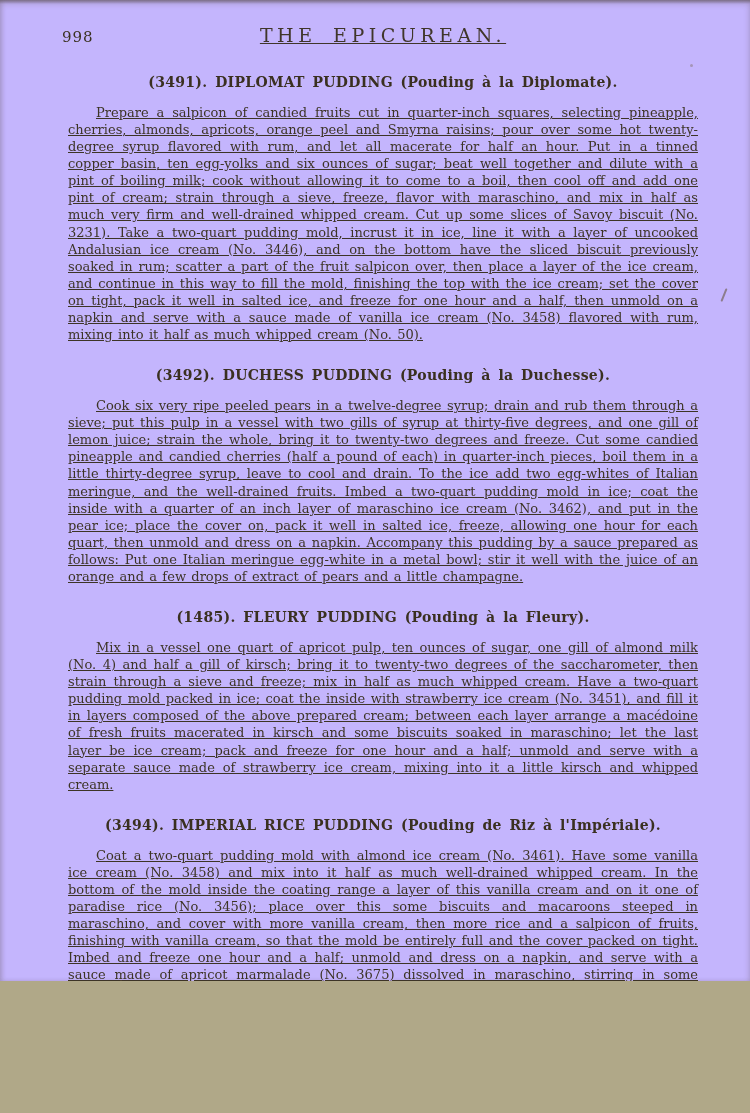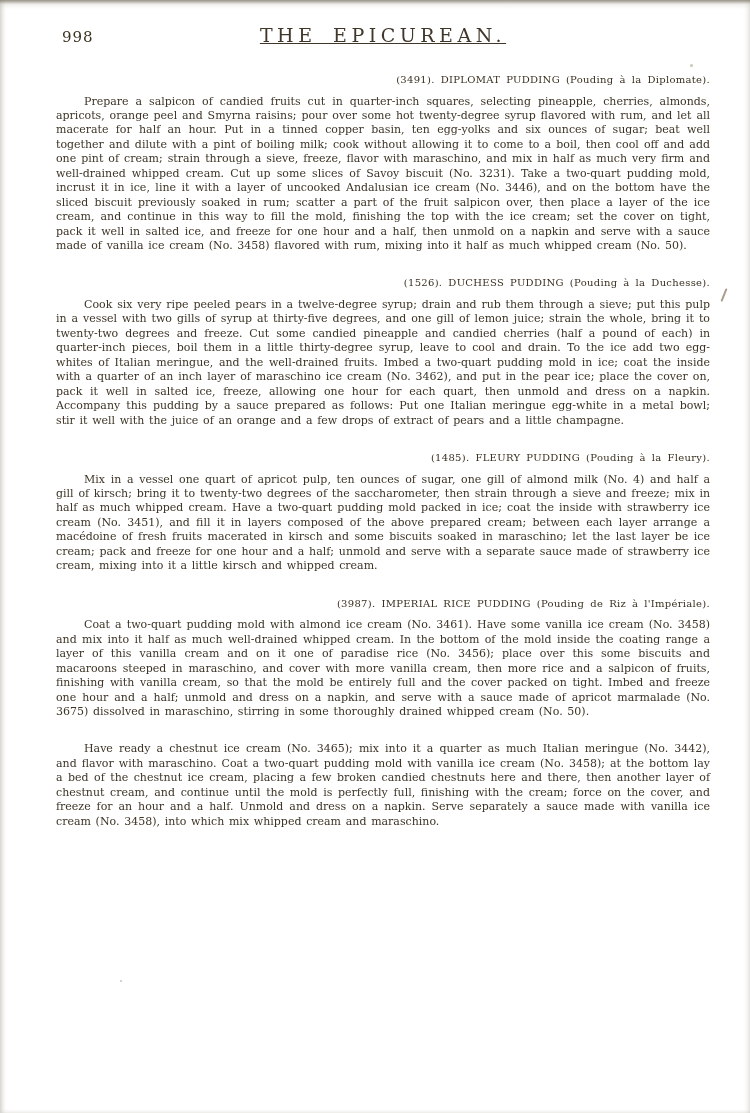--- a/index.html
+++ b/index.html
@@ -3,23 +3,23 @@
 <meta charset="utf-8">
 <style>
   html, body {
     margin: 0;
     padding: 0;
     background: #b0a888;
   }
   .page {
     position: relative;
     width: 750px;
-    height: 1113px;
+    height: 981px;
     box-sizing: border-box;
-    background: #ffffff;
+    background: #c4b5fd;
     color: #3b3222;
     font-family: "DejaVu Serif", "Liberation Serif", serif;
     padding: 24px 40px 0 56px;
     overflow: hidden;
     box-shadow: inset 0 3px 6px rgba(60,45,20,0.25), inset 2px 0 4px rgba(60,45,20,0.10);
   }
   
   .page::before {
     content: "";
     position: absolute;
@@ -51,36 +51,37 @@
     text-decoration: underline;
   }
   .recipe {
     margin-top: 23px;
   }
   .recipe:first-of-type {
     margin-top: 20px;
   }
   .recipe-heading {
     margin: 0 0 8px 0;
-    text-align: right;
-    font-size: 10px;
-    font-weight: 400;
+    text-align: center;
+    font-size: 14px;
+    font-weight: 700;
     letter-spacing: 0.3px;
     word-spacing: 2.5px;
     color: #3a3020;
     line-height: 1.35;
   }
   .recipe-body {
-    margin: 0;
-    font-size: 11px;
+    margin: 12px;
+    font-size: 13px;
     line-height: 1.315;
     text-align: justify;
     text-indent: 28px;
     word-spacing: 1.2px;
     color: #3d3426;
+    text-decoration: underline;
   }
   .scan-mark {
     position: absolute;
     right: 25px;
     top: 288px;
     width: 2px;
     height: 14px;
     background: rgba(95,78,48,0.55);
     transform: rotate(22deg);
     border-radius: 1px;
@@ -102,31 +103,31 @@
     <span class="page-number">998</span>
     <span class="book-title">THE EPICUREAN.</span>
   </div>
 
   <div class="recipe">
     <h2 class="recipe-heading">(3491). DIPLOMAT PUDDING (Pouding à la Diplomate).</h2>
     <p class="recipe-body">Prepare a salpicon of candied fruits cut in quarter-inch squares, selecting pineapple, cherries, almonds, apricots, orange peel and Smyrna raisins; pour over some hot twenty-degree syrup flavored with rum, and let all macerate for half an hour. Put in a tinned copper basin, ten egg-yolks and six ounces of sugar; beat well together and dilute with a pint of boiling milk; cook without allowing it to come to a boil, then cool off and add one pint of cream; strain through a sieve, freeze, flavor with maraschino, and mix in half as much very firm and well-drained whipped cream. Cut up some slices of Savoy biscuit (No. 3231). Take a two-quart pudding mold, incrust it in ice, line it with a layer of uncooked Andalusian ice cream (No. 3446), and on the bottom have the sliced biscuit previously soaked in rum; scatter a part of the fruit salpicon over, then place a layer of the ice cream, and continue in this way to fill the mold, finishing the top with the ice cream; set the cover on tight, pack it well in salted ice, and freeze for one hour and a half, then unmold on a napkin and serve with a sauce made of vanilla ice cream (No. 3458) flavored with rum, mixing into it half as much whipped cream (No. 50).</p>
   </div>
 
   <div class="recipe">
-    <h2 class="recipe-heading">(1526). DUCHESS PUDDING (Pouding à la Duchesse).</h2>
+    <h2 class="recipe-heading">(3492). DUCHESS PUDDING (Pouding à la Duchesse).</h2>
     <p class="recipe-body">Cook six very ripe peeled pears in a twelve-degree syrup; drain and rub them through a sieve; put this pulp in a vessel with two gills of syrup at thirty-five degrees, and one gill of lemon juice; strain the whole, bring it to twenty-two degrees and freeze. Cut some candied pineapple and candied cherries (half a pound of each) in quarter-inch pieces, boil them in a little thirty-degree syrup, leave to cool and drain. To the ice add two egg-whites of Italian meringue, and the well-drained fruits. Imbed a two-quart pudding mold in ice; coat the inside with a quarter of an inch layer of maraschino ice cream (No. 3462), and put in the pear ice; place the cover on, pack it well in salted ice, freeze, allowing one hour for each quart, then unmold and dress on a napkin. Accompany this pudding by a sauce prepared as follows: Put one Italian meringue egg-white in a metal bowl; stir it well with the juice of an orange and a few drops of extract of pears and a little champagne.</p>
   </div>
 
   <div class="recipe">
     <h2 class="recipe-heading">(1485). FLEURY PUDDING (Pouding à la Fleury).</h2>
     <p class="recipe-body">Mix in a vessel one quart of apricot pulp, ten ounces of sugar, one gill of almond milk (No. 4) and half a gill of kirsch; bring it to twenty-two degrees of the saccharometer, then strain through a sieve and freeze; mix in half as much whipped cream. Have a two-quart pudding mold packed in ice; coat the inside with strawberry ice cream (No. 3451), and fill it in layers composed of the above prepared cream; between each layer arrange a macédoine of fresh fruits macerated in kirsch and some biscuits soaked in maraschino; let the last layer be ice cream; pack and freeze for one hour and a half; unmold and serve with a separate sauce made of strawberry ice cream, mixing into it a little kirsch and whipped cream.</p>
   </div>
 
   <div class="recipe">
-    <h2 class="recipe-heading">(3987). IMPERIAL RICE PUDDING (Pouding de Riz à l'Impériale).</h2>
+    <h2 class="recipe-heading">(3494). IMPERIAL RICE PUDDING (Pouding de Riz à l'Impériale).</h2>
     <p class="recipe-body">Coat a two-quart pudding mold with almond ice cream (No. 3461). Have some vanilla ice cream (No. 3458) and mix into it half as much well-drained whipped cream. In the bottom of the mold inside the coating range a layer of this vanilla cream and on it one of paradise rice (No. 3456); place over this some biscuits and macaroons steeped in maraschino, and cover with more vanilla cream, then more rice and a salpicon of fruits, finishing with vanilla cream, so that the mold be entirely full and the cover packed on tight. Imbed and freeze one hour and a half; unmold and dress on a napkin, and serve with a sauce made of apricot marmalade (No. 3675) dissolved in maraschino, stirring in some thoroughly drained whipped cream (No. 50).</p>
   </div>
 
   <div class="recipe">
     <p class="recipe-body">Have ready a chestnut ice cream (No. 3465); mix into it a quarter as much Italian meringue (No. 3442), and flavor with maraschino. Coat a two-quart pudding mold with vanilla ice cream (No. 3458); at the bottom lay a bed of the chestnut ice cream, placing a few broken candied chestnuts here and there, then another layer of chestnut cream, and continue until the mold is perfectly full, finishing with the cream; force on the cover, and freeze for an hour and a half. Unmold and dress on a napkin. Serve separately a sauce made with vanilla ice cream (No. 3458), into which mix whipped cream and maraschino.</p>
   </div>
 
   <div class="scan-mark"></div>
   <div class="speck-1"></div>
   <div class="speck-2"></div>

